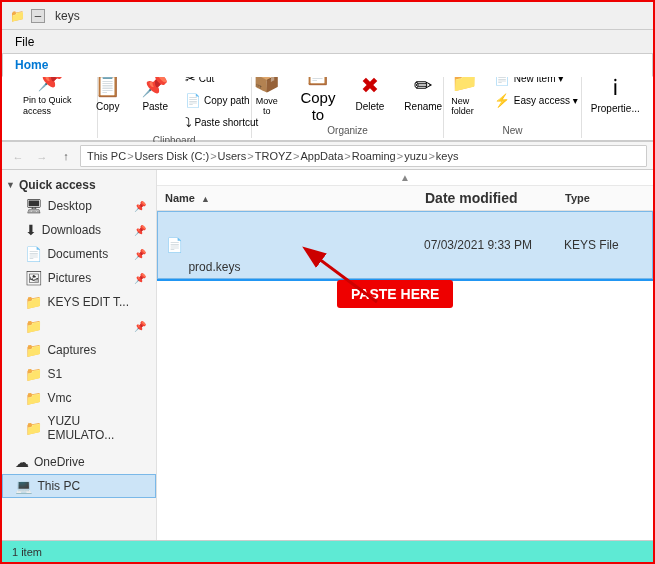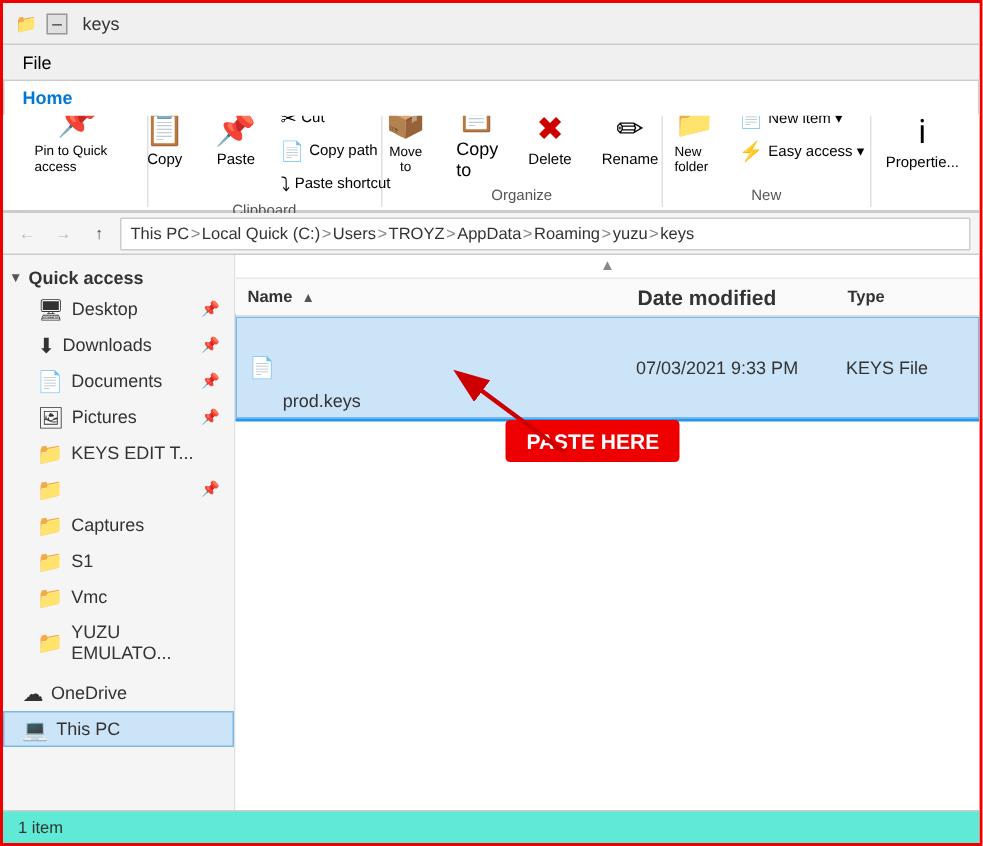--- a/index.html
+++ b/index.html
@@ -351,21 +351,21 @@
 
   <div class="ribbon-group">
     <div class="ribbon-group-buttons ribbon-group-inner">
       <div class="ribbon-big-btn">
         <span class="icon">📦</span>
         <span style="font-size:9px;text-align:center">Move
 to</span>
       </div>
       <div class="ribbon-big-btn">
         <span class="icon">📋</span>
-        <span style="font-size:12px;">Copy
+        <span style="font-size:15px;text-align:center">Copy
 to</span>
       </div>
       <div class="ribbon-big-btn delete-btn">
         <span class="icon">✖</span>
         <span>Delete</span>
       </div>
       <div class="ribbon-big-btn">
         <span class="icon">✏</span>
         <span>Rename</span>
       </div>
@@ -404,21 +404,21 @@
   </div>
 </div>
 
 <div class="address-bar">
   <button class="nav-btn disabled">←</button>
   <button class="nav-btn disabled">→</button>
   <button class="nav-btn">↑</button>
   <div class="address-path">
     <span class="path-part">This PC</span>
     <span class="path-sep"> &gt; </span>
-    <span class="path-part">Local Quick (C:)</span>
+    <span class="path-part">Users Disk (C:)</span>
     <span class="path-sep"> &gt; </span>
     <span class="path-part">Users</span>
     <span class="path-sep"> &gt; </span>
     <span class="path-part">TROYZ</span>
     <span class="path-sep"> &gt; </span>
     <span class="path-part">AppData</span>
     <span class="path-sep"> &gt; </span>
     <span class="path-part">Roaming</span>
     <span class="path-sep"> &gt; </span>
     <span class="path-part">yuzu</span>

